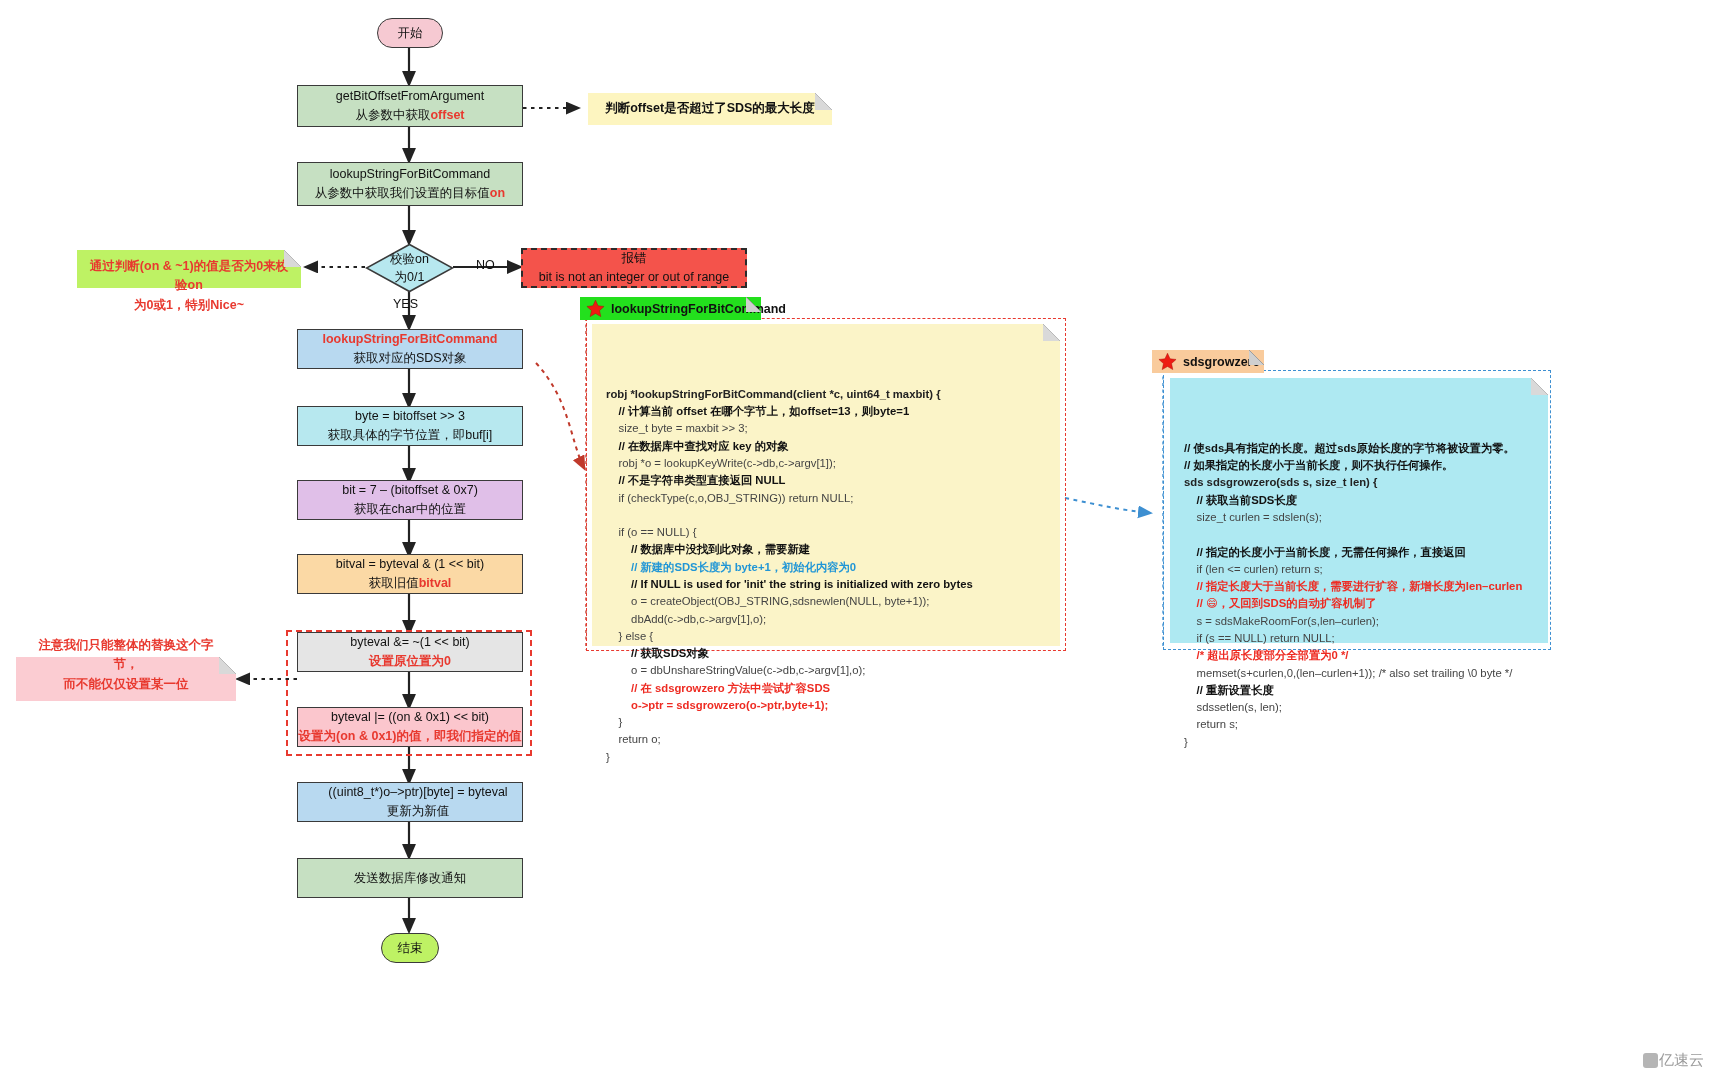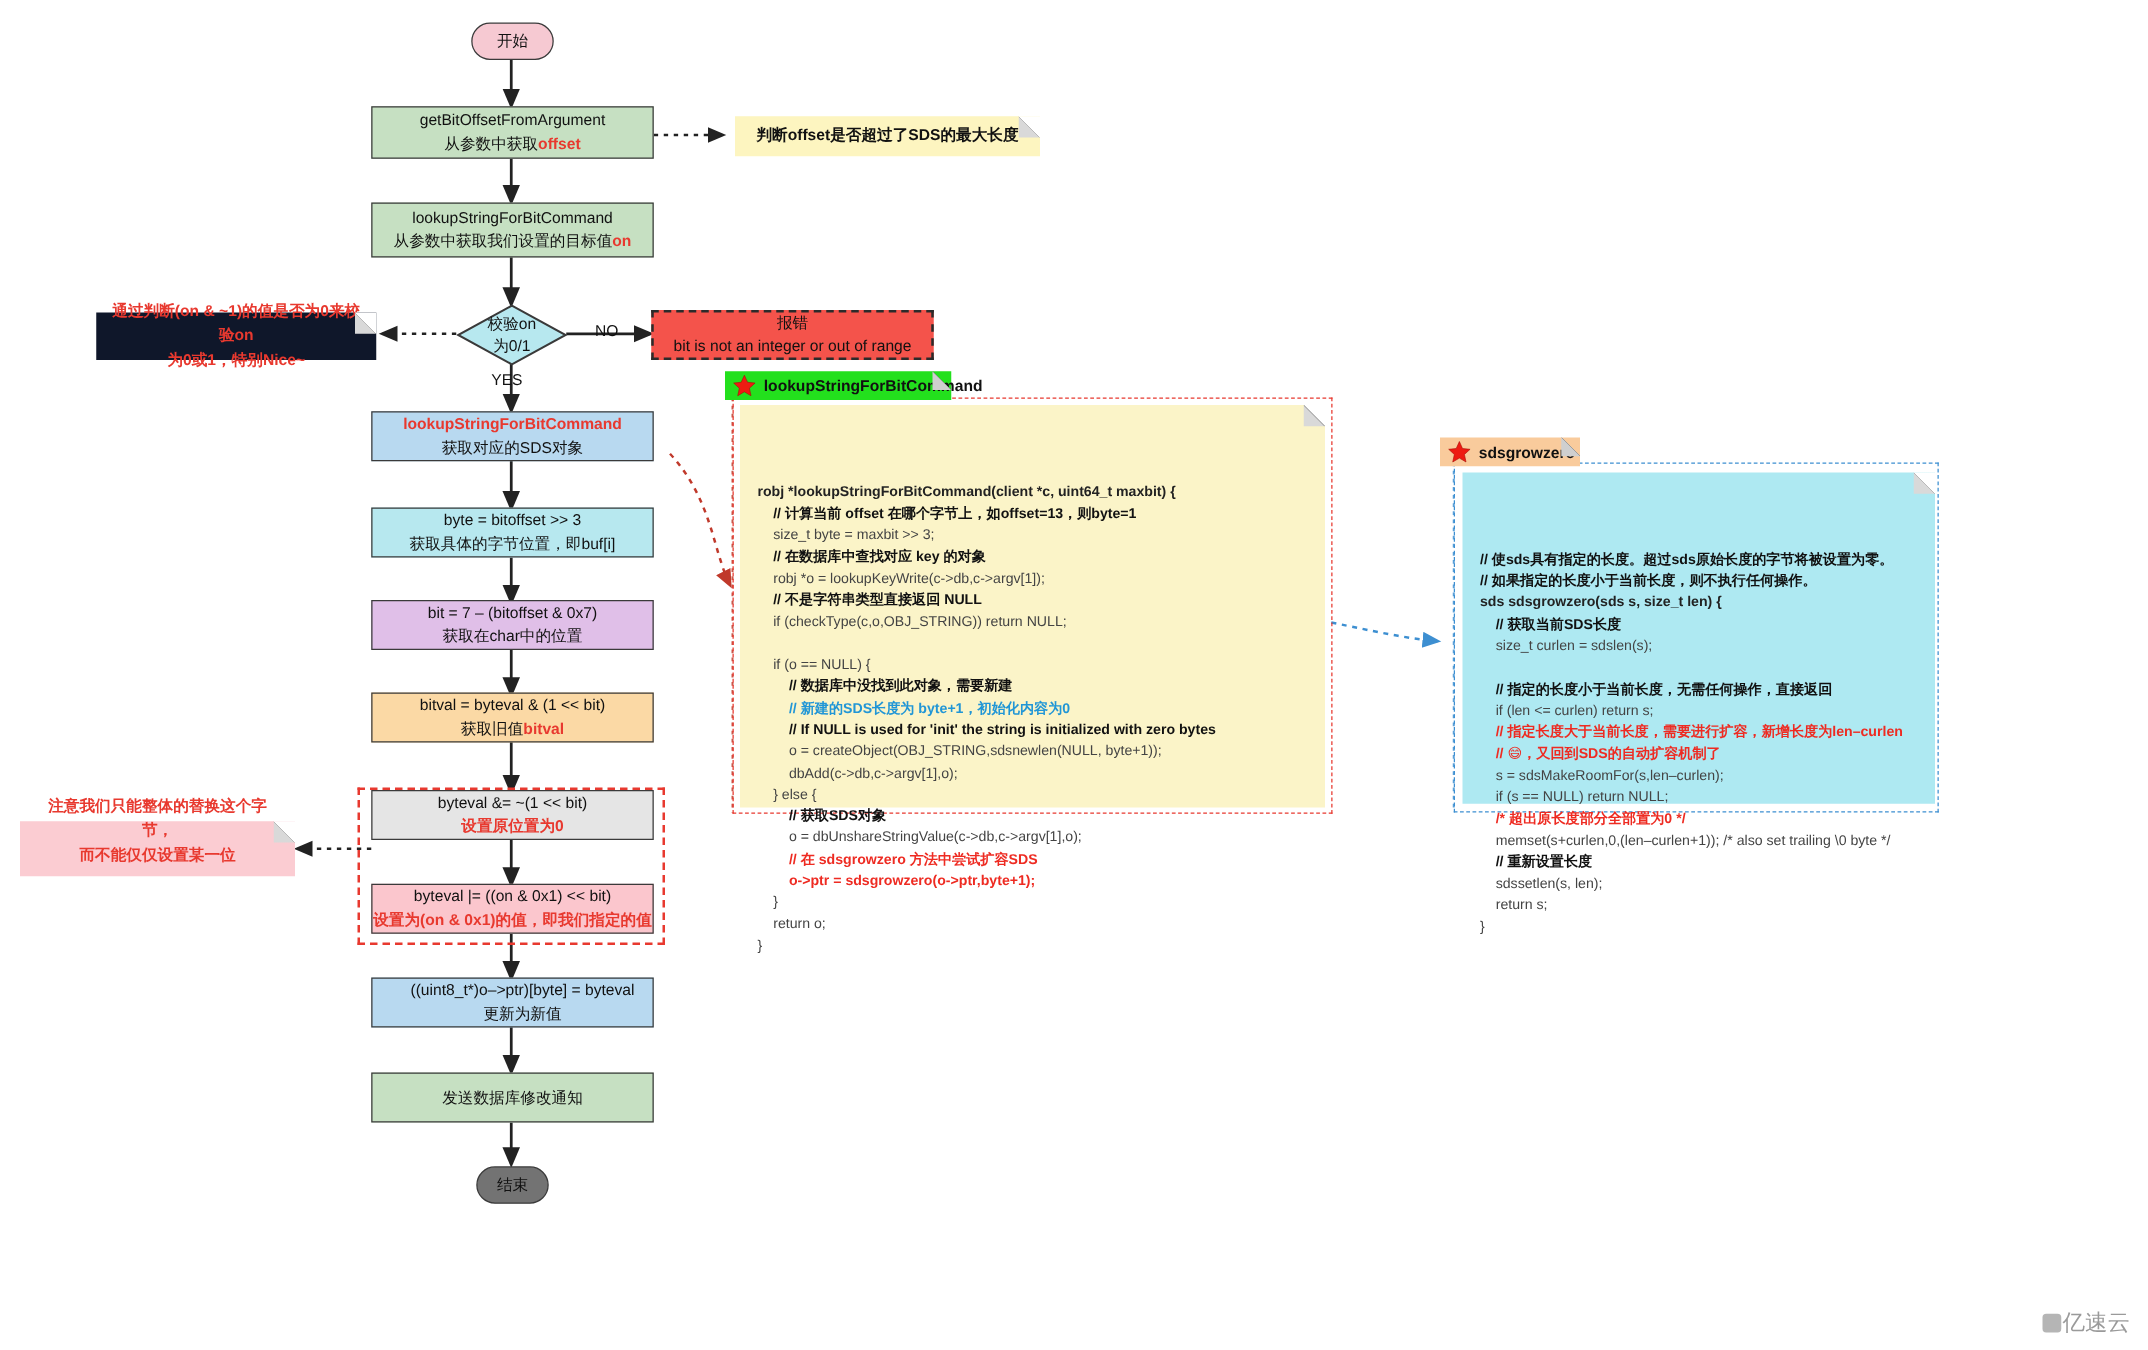--- a/index.html
+++ b/index.html
@@ -38,21 +38,21 @@
   .star{width:19px;height:19px;flex:0 0 19px;display:block;}
   .dashbox{position:absolute;box-sizing:border-box;}
   .edge-label{position:absolute;font-size:12.5px;color:#111;}
   .kw{color:#e8392f;}
   .cmt{color:#111;font-weight:bold;}
   .cmt-blue{color:#2196d6;font-weight:bold;}
   .cmt-red{color:#ee2b22;font-weight:bold;}
   .plain{color:#444;}
   .bold{font-weight:bold;}
   .watermark{position:absolute;right:14px;bottom:10px;display:flex;align-items:center;
-    gap:1px;color:#9a9a9a;font-size:18px;}
+    gap:1px;color:#9a9a9a;font-size:15px;}
   .wm-logo{width:15px;height:15px;border-radius:3px;background:#b5b5b5;
     display:inline-block;}
 </style>
 </head>
 <body>
 
 <div id="canvas">
 
   <svg id="edges" width="1718" height="1080" style="position:absolute;left:0;top:0;">
     <defs>
@@ -162,32 +162,32 @@
 
   <div class="node rect" style="left:297px;top:782px;width:226px;height:40px;background:#b8d9f0;padding-left:16px;">
     <span>((uint8_t*)o–&gt;ptr)[byte] = byteval</span>
     <span>更新为新值</span>
   </div>
 
   <div class="node rect" style="left:297px;top:858px;width:226px;height:40px;background:#c6e0c2;">
     <span>发送数据库修改通知</span>
   </div>
 
-  <div class="node term" style="left:381px;top:933px;width:58px;height:30px;background:#737373;">
+  <div class="node term" style="left:381px;top:933px;width:58px;height:30px;background:#bef264;">
     <span>结束</span>
   </div>
 
   <div class="note" style="left:588px;top:93px;width:244px;height:32px;background:#fdf5c0;color:#111;
               display:flex;align-items:center;justify-content:center;">
     <span class="foldcorner"></span>
     <span>判断offset是否超过了SDS的最大长度</span>
   </div>
 
-  <div class="note" style="left:77px;top:250px;width:224px;height:38px;background:#0f172a;color:#e8392f;
-              display:flex;flex-direction:column;align-items:center;justify-content:center;">
+  <div class="note" style="left:77px;top:250px;width:224px;height:38px;background:#bef264;color:#e8392f;
+              display:flex;flex-direction:column;align-items:center;justify-content:flex-start;">
     <span class="foldcorner"></span>
     <span>通过判断(on &amp; ~1)的值是否为0来校验on</span>
     <span>为0或1，特别Nice~</span>
   </div>
 
   <div class="note" style="left:16px;top:657px;width:220px;height:44px;background:#fbccd2;color:#e8392f;
               display:flex;flex-direction:column;align-items:center;justify-content:flex-end;">
     <span class="foldcorner"></span>
     <span>注意我们只能整体的替换这个字节，</span>
     <span>而不能仅仅设置某一位</span>

